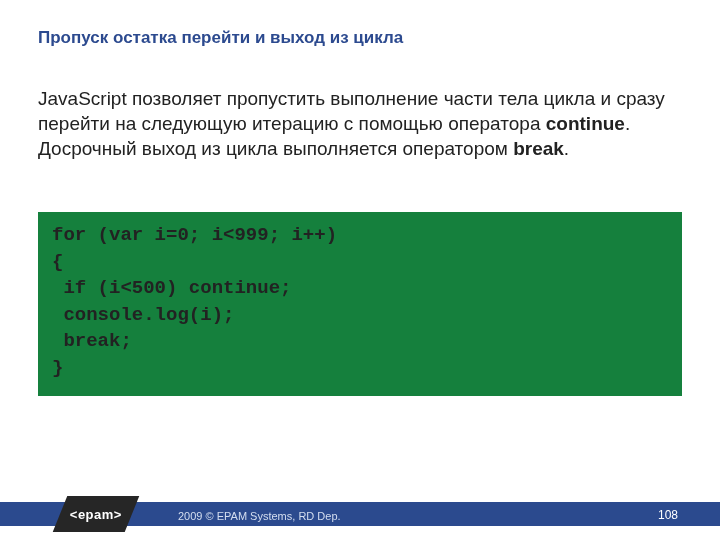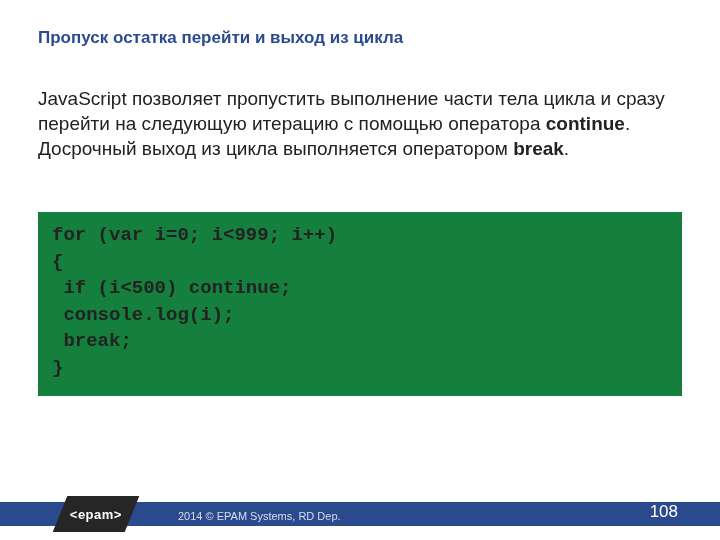--- a/index.html
+++ b/index.html
@@ -31,21 +31,21 @@
     transform: skew(22deg);
     color: #fff; font-size: 13px; font-weight: bold; letter-spacing: 0.5px;
     font-family: Arial, sans-serif;
   }
   .footer-copy {
     position: absolute; left: 178px; bottom: 18px;
     color: #d4def0; font-size: 11px;
   }
   .footer-page {
     position: absolute; right: 42px; bottom: 18px;
-    color: #fff; font-size: 17px; margin-top: 44px;
+    color: #fff; font-size: 12px; margin-top: 44px;
   }
 </style>
 </head>
 <body>
 
 <div class="slide">
 
   <div class="title">Пропуск остатка перейти и выход из цикла</div>
 
   <div class="body-text">
@@ -56,16 +56,16 @@
 {
  if (i&lt;500) continue;
  console.log(i);
  break;
 }</div>
 
   <div class="footer-bar"></div>
   <div class="footer-logo">
     <span>&lt;epam&gt;</span>
   </div>
-  <div class="footer-copy">2014 © EPAM Systems, RD Dep.</div>
+  <div class="footer-copy">2009 © EPAM Systems, RD Dep.</div>
   <div class="footer-page">108</div>
 
 </div>
 
 </body></html>

